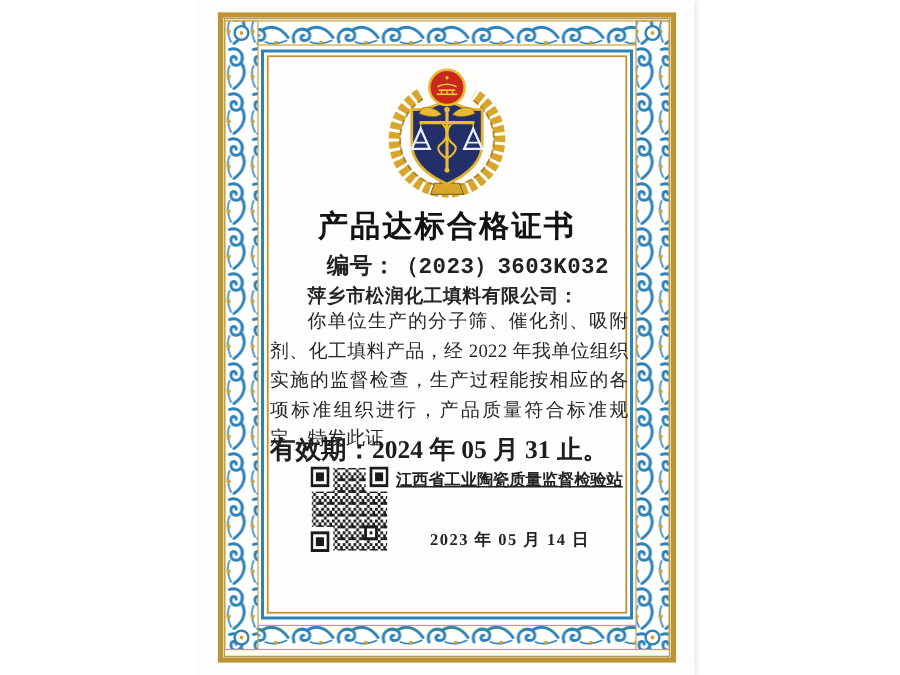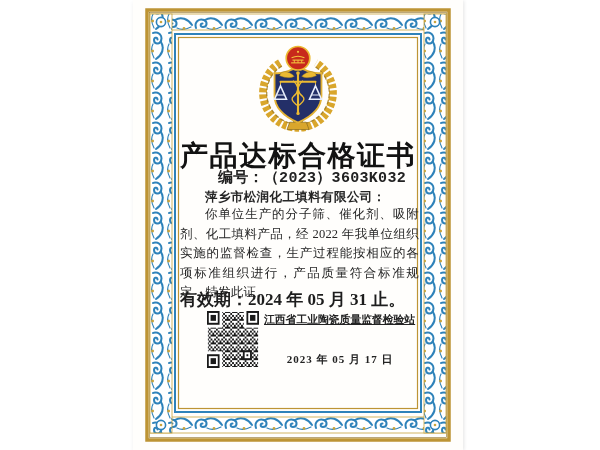--- a/index.html
+++ b/index.html
@@ -13,21 +13,21 @@
   .stage{position:absolute;left:0;top:0;width:600px;height:450px;}
   .paper{
     position:absolute;left:133px;top:0;width:330px;height:450px;
     background:#fffefc;
     box-shadow:2px 0 3px rgba(0,0,0,.05), 0 2px 4px rgba(0,0,0,.06);
   }
   .frame{position:absolute;left:0;top:0;width:330px;height:450px;}
   .emblem{position:absolute;left:119px;top:44px;width:92px;height:92px;}
   .title{
     position:absolute;left:0;top:137px;width:330px;
-    text-align:center;font-size:28px;font-weight:700;letter-spacing:1.5px;
+    text-align:center;font-size:20px;font-weight:700;letter-spacing:1.5px;
     color:#121212;
   }
   .number{
     position:absolute;top:168px;right:57px;
     font-size:15px;font-weight:700;letter-spacing:.3px;color:#222;font-family:Liberation Mono, monospace;
   }
   .recipient{
     position:absolute;left:47px;top:189px;width:240px;
     font-size:12.5px;font-weight:600;color:#262626;letter-spacing:.4px;padding-left:25px;
   }
@@ -198,16 +198,16 @@
           <rect x="24" y="2" width="3" height="3"></rect>
         <rect x="2" y="24" width="3" height="3"></rect>
         <rect x="20" y="20" width="5" height="5"></rect>
       </g>
       <rect x="21" y="21" width="3" height="3" fill="#ffffff"></rect>
       <rect x="22" y="22" width="1" height="1" fill="#1a1a1a"></rect>
     </svg>
 
     <div class="issuer">江西省工业陶瓷质量监督检验站</div>
 
-    <div class="issue-date">2023 年 05 月 17 日</div>
+    <div class="issue-date">2023 年 05 月 14 日</div>
 
   </div>
 </div>
 
 </body></html>

